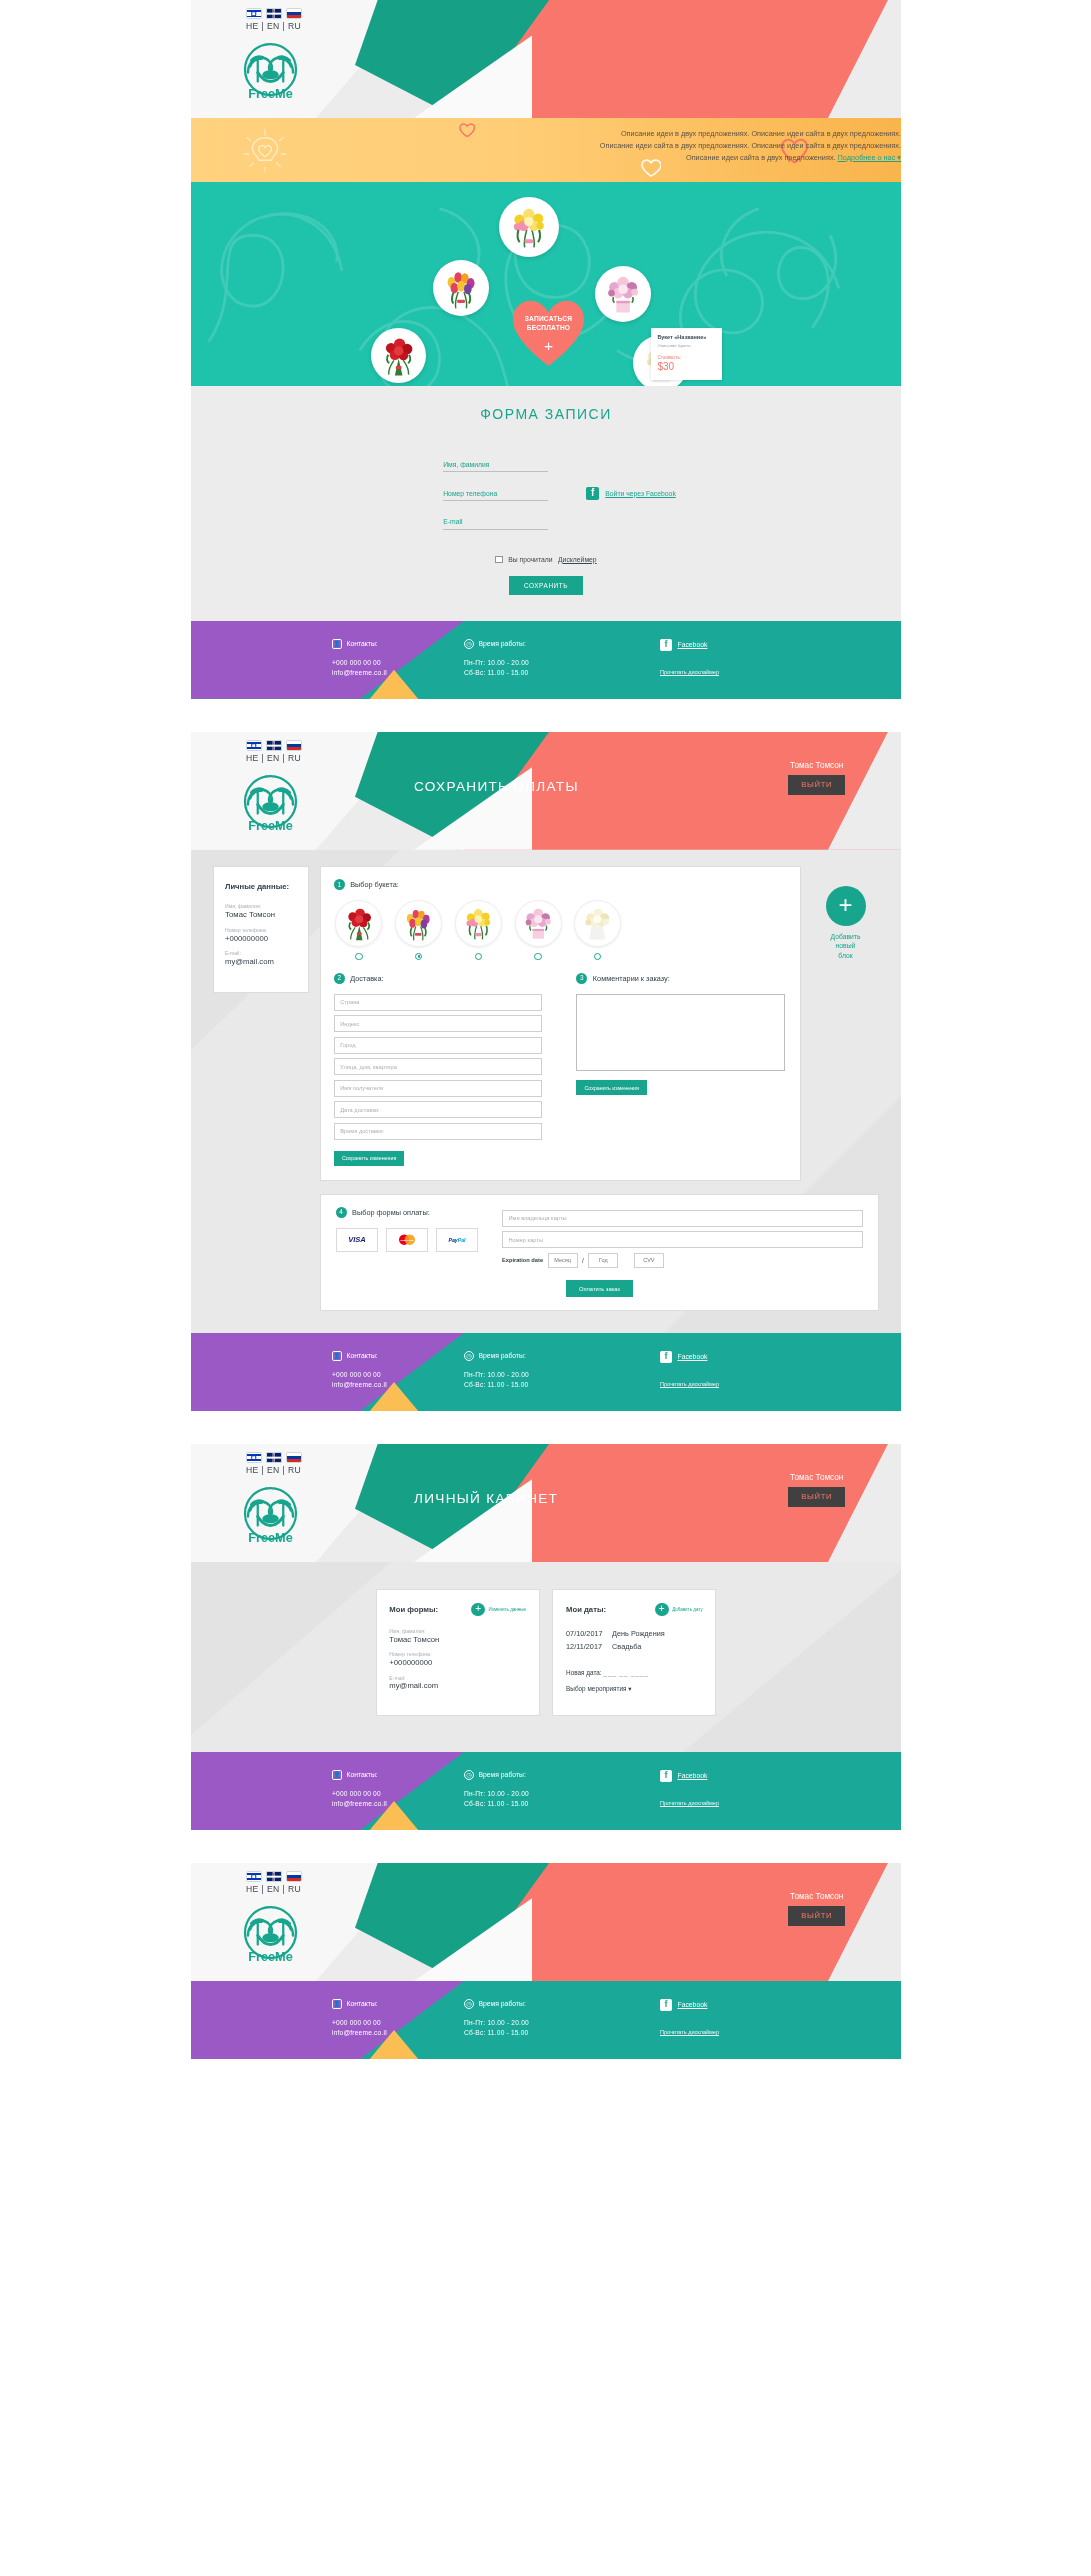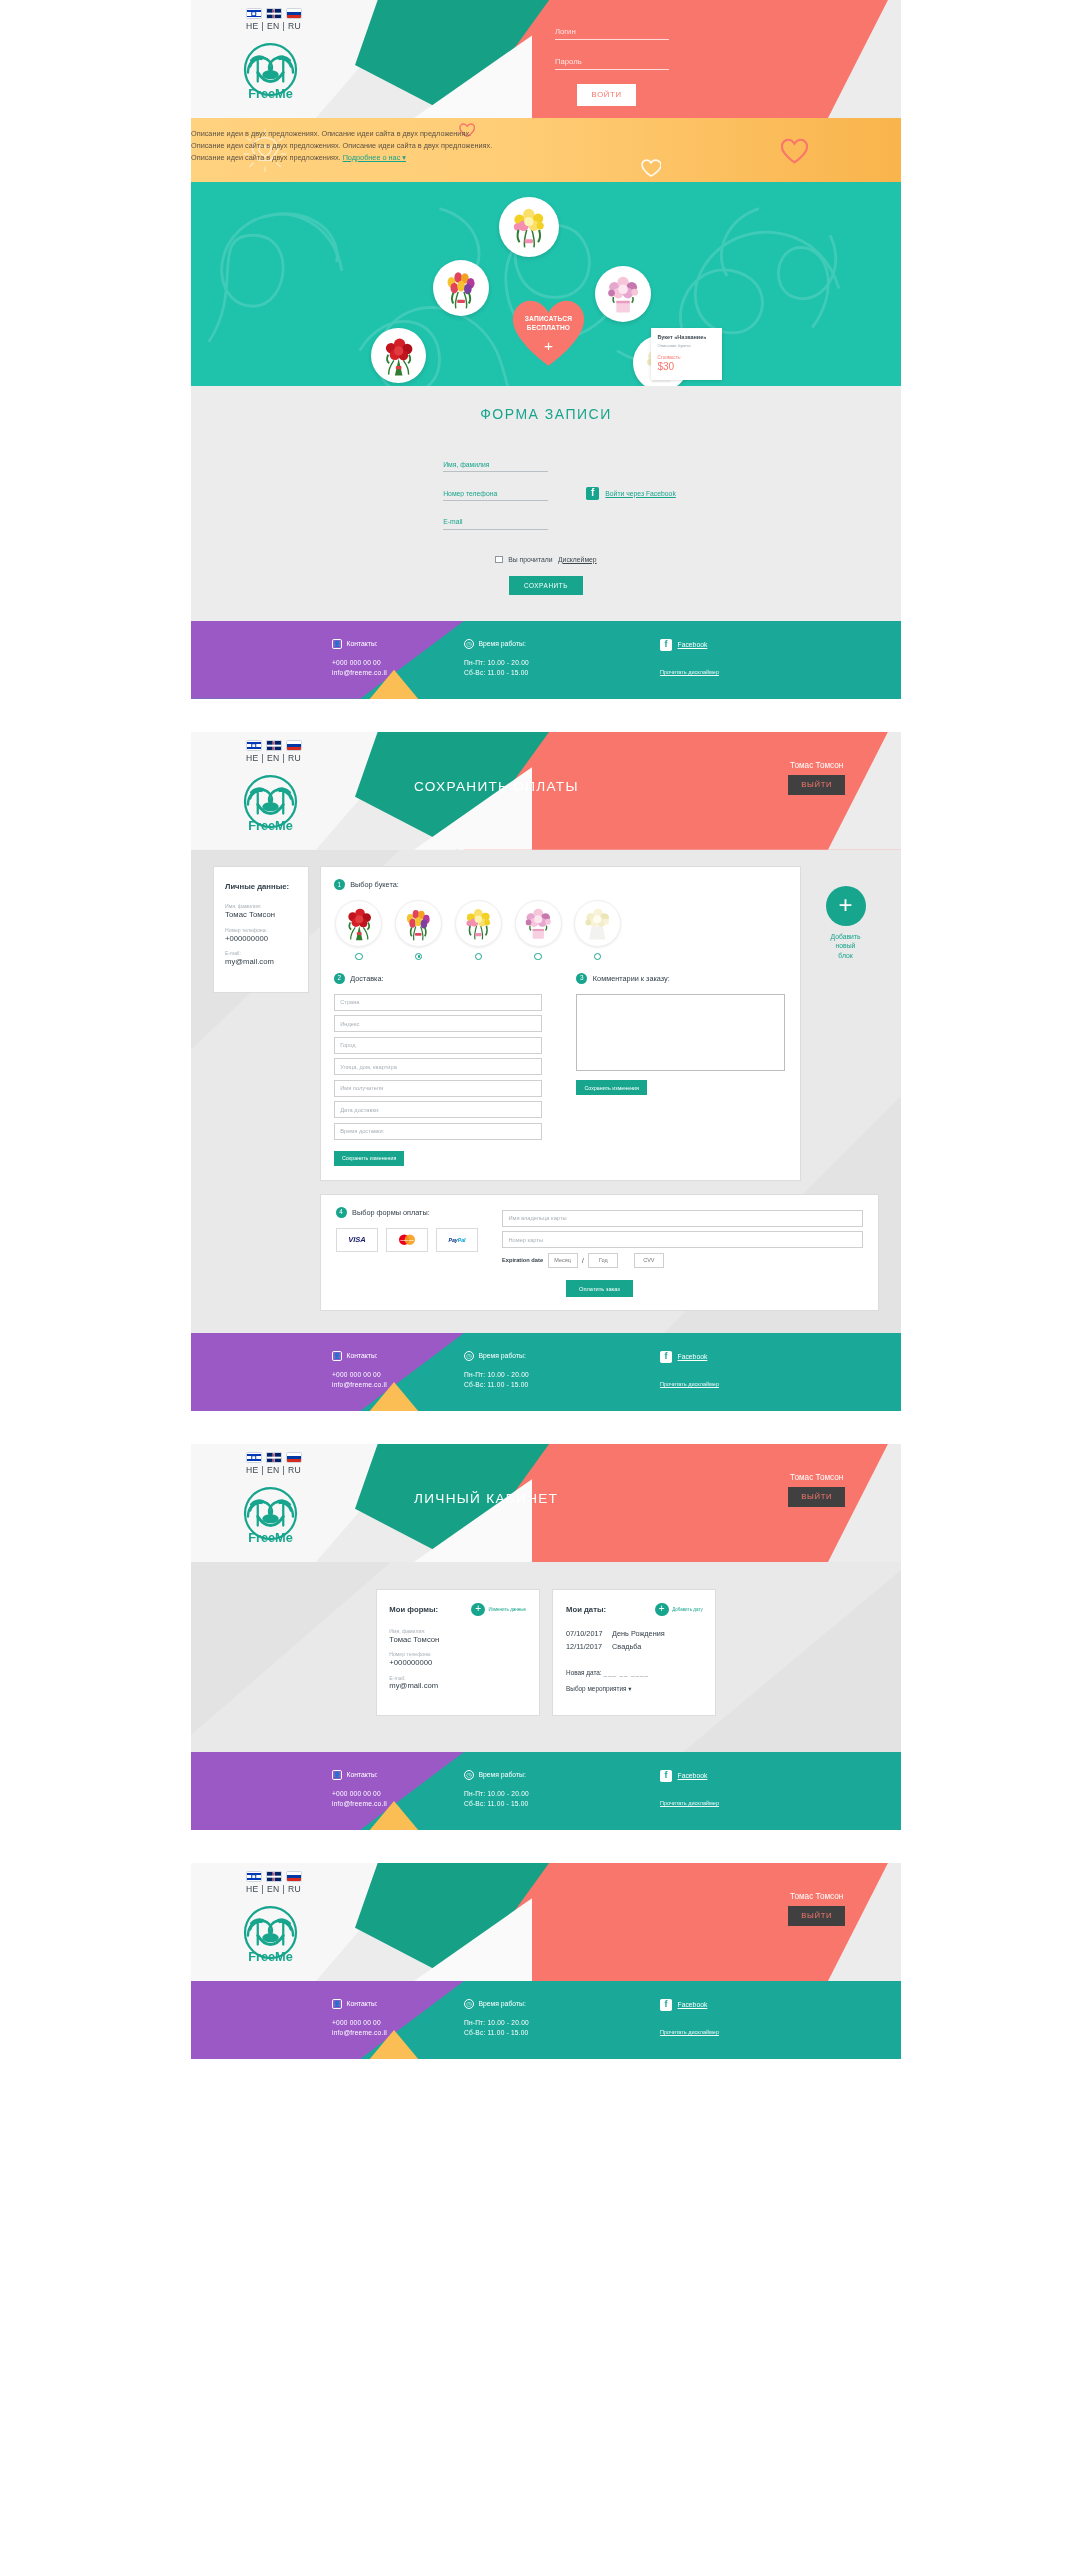--- a/index.html
+++ b/index.html
@@ -53,21 +53,21 @@
   .login-form{position:absolute;left:364px;top:24px;width:182px;z-index:8}
   .login-form .fld{display:block;width:114px;background:transparent;border:none;
       border-bottom:0.9px solid rgba(255,255,255,.75);color:#fff;font-size:7.7px;
       padding:2.7px 0 3.6px;margin-bottom:13.6px;font-family:inherit;outline:none}
   .login-form .fld::placeholder{color:#ffe4e1}
   .login-btn{background:#fff;color:#f8766b;border:none;font-size:7.7px;letter-spacing:0.7px;
       padding:6.4px 14.6px;margin-left:22px;cursor:pointer;font-family:inherit}
 
   
   .band{position:relative;height:64px;background:linear-gradient(90deg,#ffd27f 0%,#ffcd76 45%,#f9b44c 100%);overflow:hidden}
-  .band-text{position:absolute;left:0;right:0;top:10px;text-align:left;font-size:7.3px;color:#5e5346;line-height:1.62;z-index:4}
+  .band-text{position:absolute;left:0;right:0;top:10px;text-align:right;font-size:7.3px;color:#5e5346;line-height:1.62;z-index:4}
   .band-text a{color:#17a58d;text-decoration:underline}
   .bulb{position:absolute;left:42px;top:9px;z-index:3;opacity:.65}
   .heart-o{position:absolute;z-index:3}
 
   
   .hero{position:relative;height:204px;background:#1fc2ab;overflow:hidden}
   .hero-swirl{position:absolute;inset:0;opacity:.26}
   .bouq{position:absolute;border-radius:50%;background:#fff;box-shadow:0 1.8px 4.5px rgba(0,0,0,.12);
       display:flex;align-items:center;justify-content:center;overflow:hidden;z-index:3}
   .bouq svg{width:86%;height:86%}
@@ -335,25 +335,20 @@
         </div>
         <div class="lang-txt">HE | EN | RU</div>
       </div>
 
       <div class="logo">
         <svg viewBox="0 0 82 82" width="75" height="75">
             <use href="#ic-logo"></use>
           </svg>
       </div>
 
-      <div class="login-form">
-        <input class="fld" placeholder="Логин" style="">
-        <input class="fld" type="password" placeholder="Пароль" style="">
-        <button class="login-btn">ВОЙТИ</button>
-      </div>
     </div>
 
     <div class="band">
       <svg class="bulb" width="64" height="45" viewBox="0 0 70 50">
         <path d="M35 12c-9 0-14 6-14 12 0 6 6 8 7 13h14c1-5 7-7 7-13 0-6-5-12-14-12z" fill="none" stroke="#fff" stroke-width="1.6" opacity=".85"></path>
         <path d="M35 23c-2-4-8-2-7 2 1 4 7 8 7 8s6-4 7-8c1-4-5-6-7-2z" fill="none" stroke="#fff" stroke-width="1.4" opacity=".9"></path>
         <g stroke="#fff" stroke-width="1.4" opacity=".8" stroke-linecap="round">
           <path d="M35 3v6M15 12l4 3M55 12l-4 3M12 30h5M53 30h5M18 44l4-4M52 44l-4-4M35 45v4"></path>
         </g>
       </svg>

